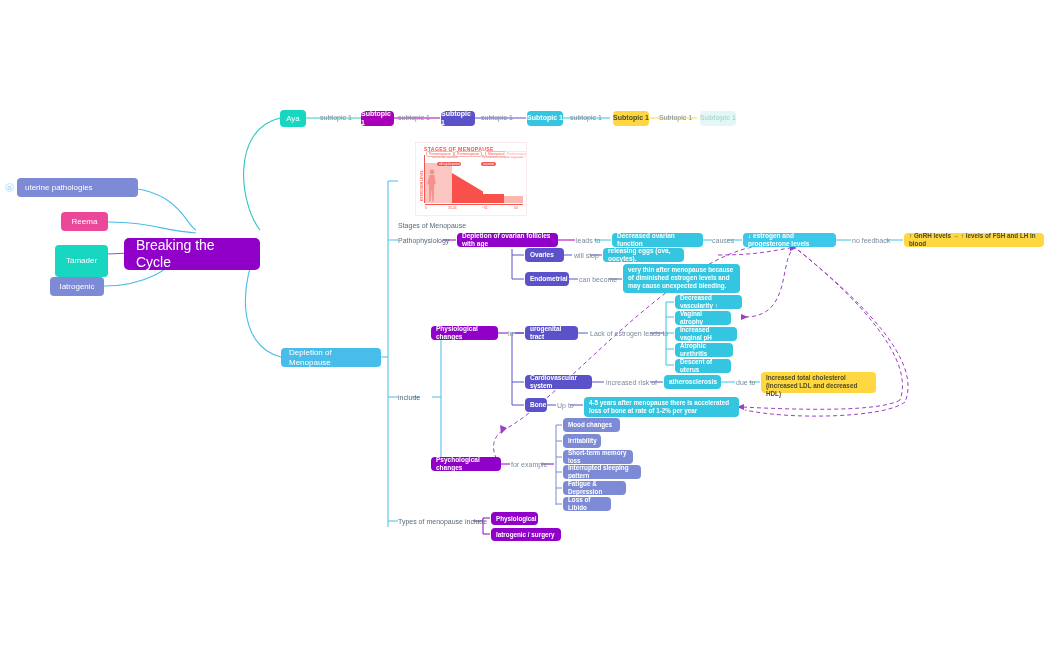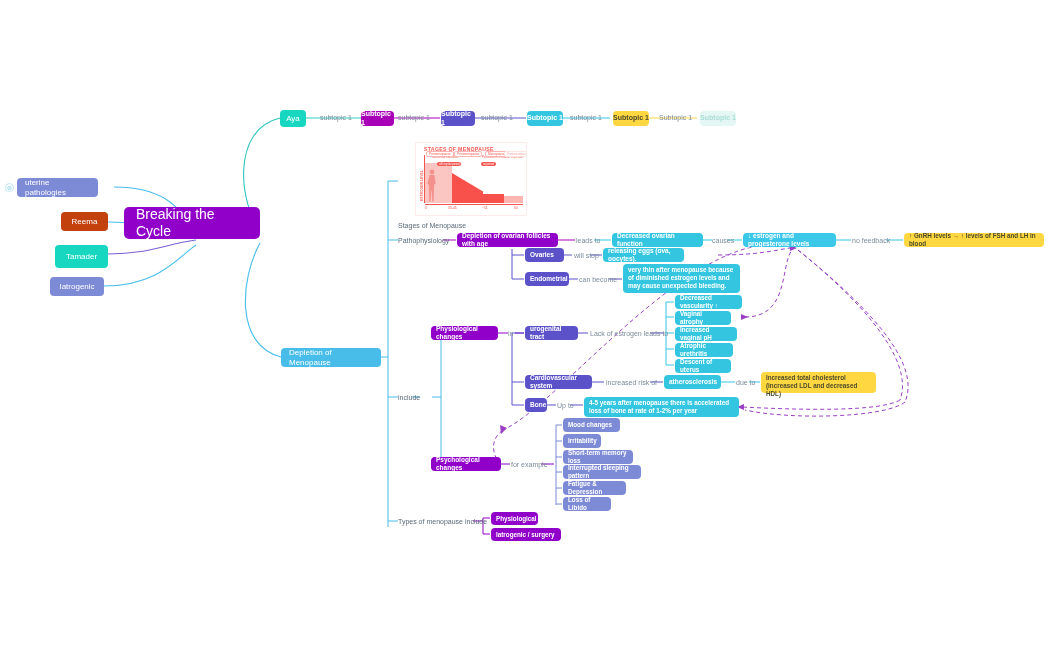--- a/index.html
+++ b/index.html
@@ -18,21 +18,21 @@
   .c-purple   {background:#9100c9;color:#ffffff;}
   .c-magenta  {background:#a800b7;color:#ffffff;}
   .c-indigo   {background:#5b52c9;color:#ffffff;}
   .c-cyan     {background:#34c6e0;color:#ffffff;}
   .c-cyan2    {background:#3cc8e8;color:#ffffff;}
   .c-teal     {background:#17d7c0;color:#ffffff;}
   .c-yellow   {background:#ffd740;color:#4a4a2a;}
   .c-pale     {background:#e4f7f4;color:#a9ded6;}
   .c-blue     {background:#7d8ad6;color:#ffffff;}
   .c-lblue    {background:#49bdea;color:#ffffff;}
-  .c-skyblue  {background:#c2410c;color:#ffffff;}
+  .c-skyblue  {background:#ec4899;color:#ffffff;}
 
   
   #stages-figure{position:absolute;left:415px;top:142px;width:112px;height:74px;
      background:#ffffff;border:1px solid #fdeaea;box-sizing:border-box;overflow:hidden;}
   #stages-figure .sf-title{position:absolute;left:8px;top:3px;font-size:5.2px;font-weight:bold;
      color:#f4564f;letter-spacing:.3px;}
   #stages-figure .sf-yaxis{position:absolute;left:4px;top:20px;font-size:3.4px;color:#f4564f;
      transform:rotate(-90deg);transform-origin:left top;white-space:nowrap;font-weight:bold;}
   #stages-figure .sf-plot{position:absolute;left:9px;top:14px;width:98px;height:46px;}
   #stages-figure .sf-seg{position:absolute;bottom:0;}
@@ -178,32 +178,32 @@
       <path d="M500 465 C 490 450 492 438 503 430"></path>
     </g>
     <g fill="#9b3fc4" stroke="none">
       <polygon points="790,245 797,248 790,251"></polygon>
       <polygon points="741,314 748,317 741,320"></polygon>
       <polygon points="744,404 737,407 744,410"></polygon>
       <polygon points="500,425 507,428 501,434"></polygon>
     </g>
   </svg>
 
-  <div class="node center c-purple" style="left:124px;top:207px;width:136px;height:32px;padding:0 12px;font-size:14px;justify-content:center;">
+  <div class="node center c-purple" style="left:124px;top:238px;width:136px;height:32px;padding:0 12px;font-size:14px;justify-content:center;">
     <span>Breaking the Cycle</span>
   </div>
 
   <div class="collapse-icon" style="left:5px;top:183px;">⚙</div>
-  <div class="node c-blue" style="left:17px;top:178px;width:81px;height:19px;padding:4px 8px;font-size:8px;">
+  <div class="node c-blue" style="left:17px;top:178px;width:121px;height:19px;padding:4px 8px;font-size:8px;">
     <span>uterine pathologies</span>
   </div>
   <div class="node c-skyblue" style="left:61px;top:212px;width:47px;height:19px;padding:0 8px;font-size:8px;justify-content:center;">
     <span>Reema</span>
   </div>
-  <div class="node c-teal" style="left:55px;top:245px;width:53px;height:23px;padding:0 8px;font-size:8px;justify-content:center;">
+  <div class="node c-teal" style="left:55px;top:245px;width:53px;height:32px;padding:0 8px;font-size:8px;justify-content:center;">
     <span>Tamader</span>
   </div>
   <div class="node c-blue" style="left:50px;top:277px;width:54px;height:19px;padding:0 8px;font-size:8px;justify-content:center;">
     <span>Iatrogenic</span>
   </div>
 
   <div class="node c-teal" style="left:280px;top:110px;width:26px;height:17px;font-size:8px;justify-content:center;">
     <span>Aya</span>
   </div>
   <div class="lbl" style="left:320px;top:114px;">subtopic 1</div>

